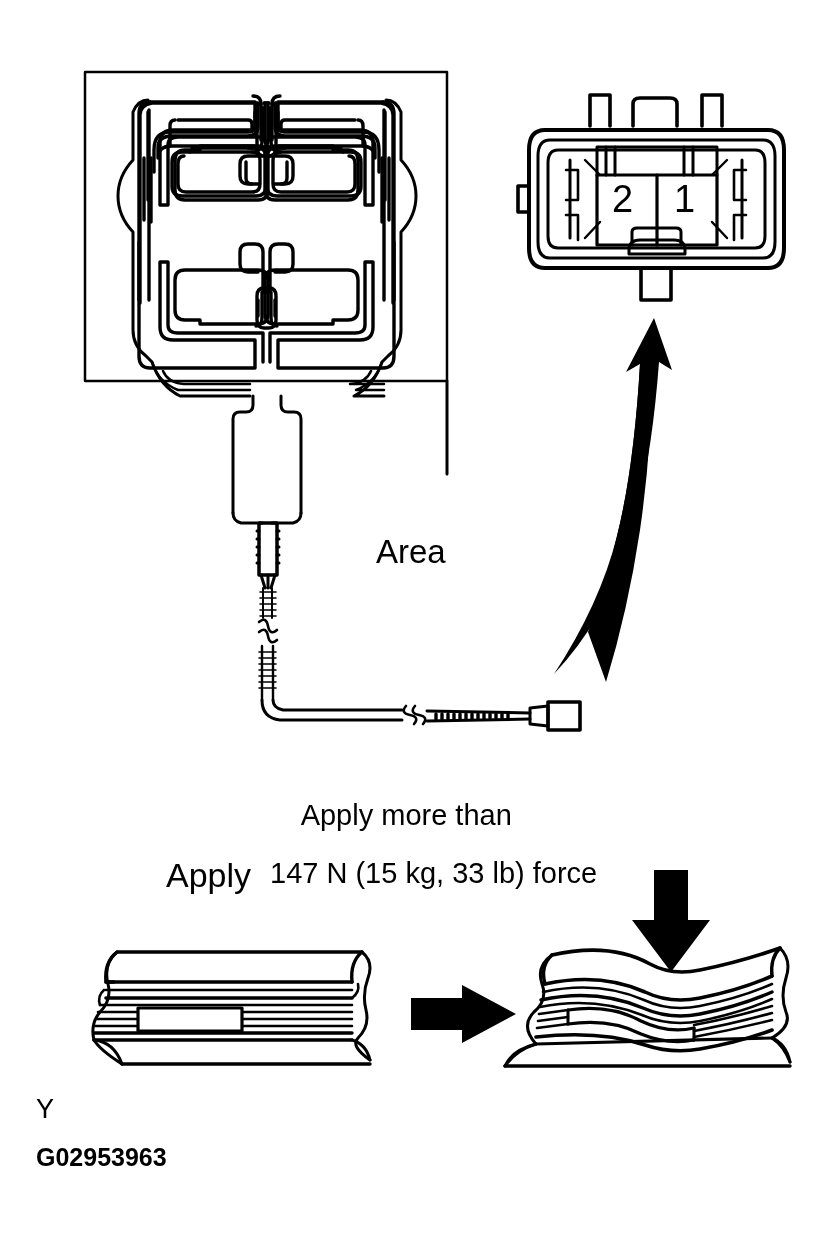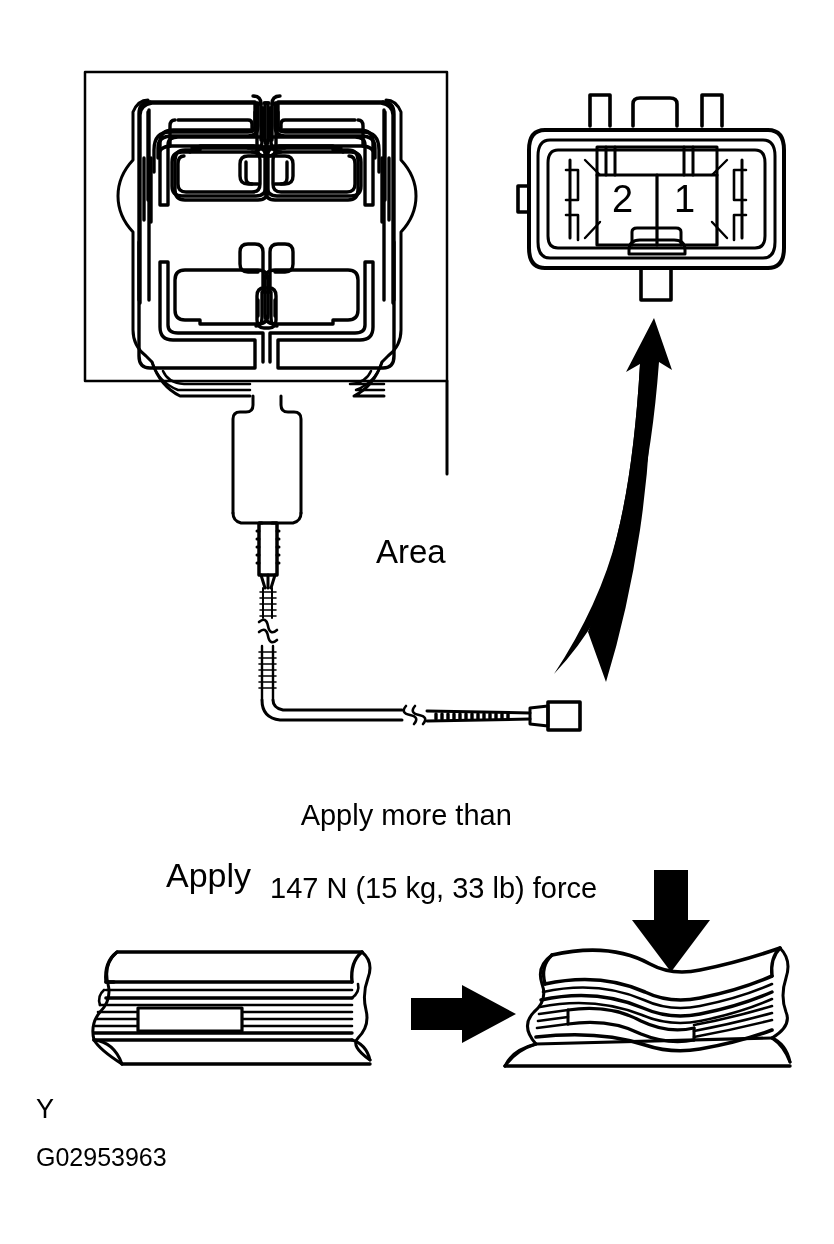--- a/index.html
+++ b/index.html
@@ -44,36 +44,37 @@
     display: block;
     margin-left: 4px;
   }
   #label-force {
     left: 270px;
     top: 772px;
     font-size: 29px;
   }
   #label-force .ln2 {
     display: block;
-    margin-top: 15px;
+    margin-top: 0;
   }
   #label-free {
     left: 166px;
     top: 858px;
     font-size: 34px;
   }
   #label-y {
     left: 36px;
     top: 1096px;
     font-size: 27px;
   }
   #label-figure-id {
     left: 36px;
     top: 1145px;
     font-size: 25px;
+    font-weight: bold;
   }
 </style>
 </head>
 <body>
 
 <div id="page">
 
   <svg id="figure-svg" viewBox="0 0 834 1244">
     <g fill="none" stroke="#000000" stroke-width="3" stroke-linecap="round" stroke-linejoin="round">
 

